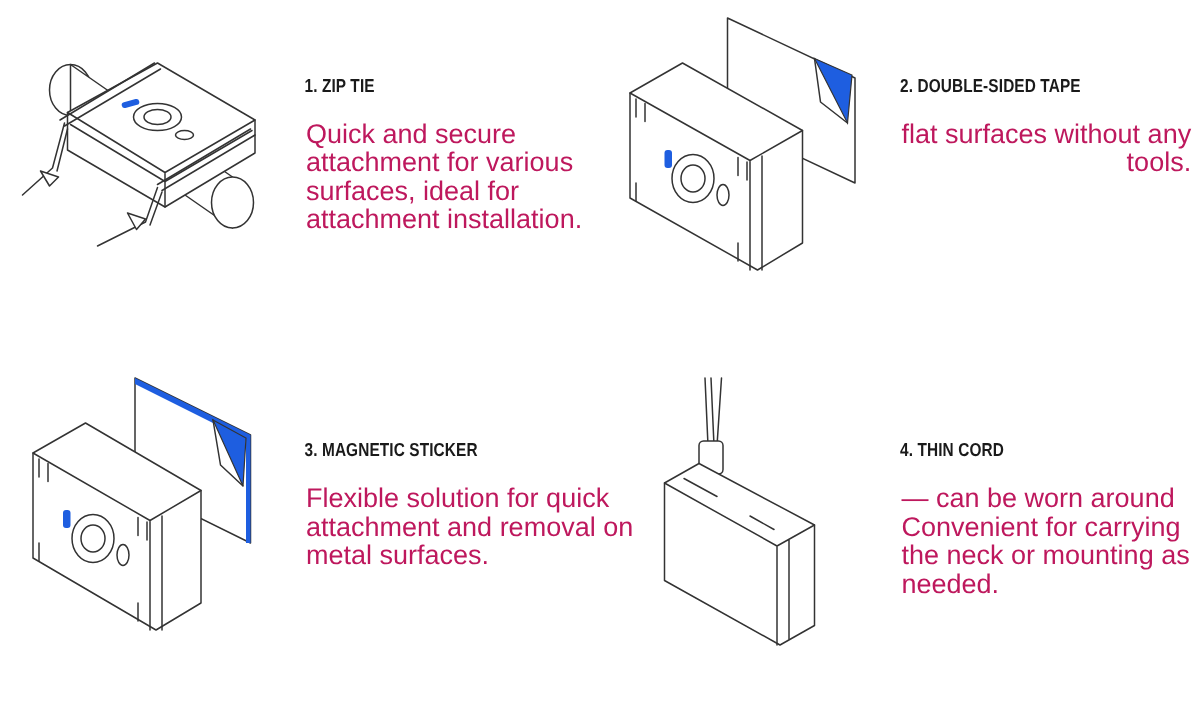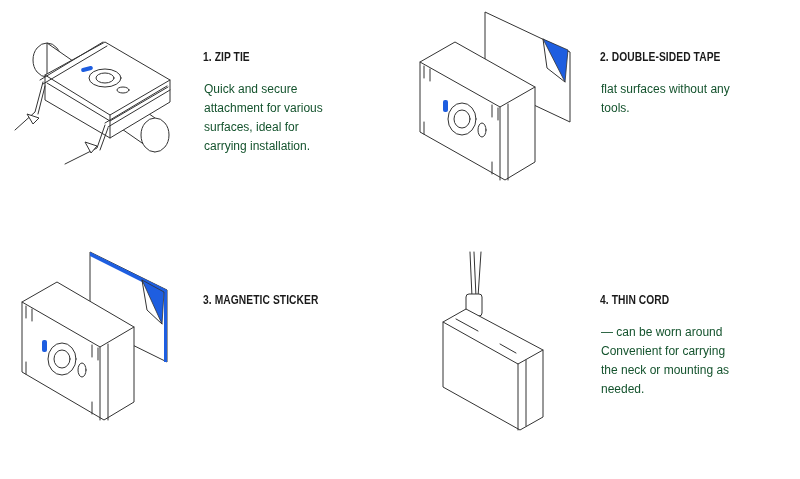--- a/index.html
+++ b/index.html
@@ -3,21 +3,21 @@
 <meta charset="utf-8">
 <style>
   html, body { margin:0; padding:0; background:#ffffff; }
   body { width:800px; height:479px; position:relative; overflow:hidden;
          font-family:"Liberation Sans", sans-serif; color:#222222; }
   .card { position:absolute; }
   .illus { position:absolute; }
   .title { position:absolute; font-family:"Liberation Sans", sans-serif; font-weight:700;
            font-size:12.5px; letter-spacing:0.1px; color:#1a1a1a; transform:scaleX(0.82);
            transform-origin:left top; white-space:nowrap; }
-  .desc { position:absolute; font-size:12px; line-height:19px; color:#14532d; }
+  .desc { position:absolute; font-size:18px; line-height:19px; color:#be185d; }
   .desc span { display:block; white-space:nowrap; }
   svg { overflow:visible; }
   svg .ln { fill:none; stroke:#333; stroke-width:1; stroke-linejoin:round; stroke-linecap:round; }
   svg .fw { fill:#fff; stroke:#333; stroke-width:1; stroke-linejoin:round; }
 </style>
 </head>
 <body>
 
 <div class="card" style="left:0;top:0;width:400px;height:240px;">
   <div class="illus" style="left:5px;top:20px;">
@@ -42,25 +42,25 @@
       <path class="ln" d="M100 105 L92 128 L60 144 M103 108 L95 130"></path>
       <path class="fw" d="M22 94 L34 98 L28 104 Z"></path>
       <path class="fw" d="M80 122 L92 126 L86 133 Z"></path>
     </svg>
   </div>
   <div class="title" style="left:203px;top:50px;">1. ZIP TIE</div>
   <div class="desc" style="left:204px;top:80px;">
     <span>Quick and secure</span>
     <span>attachment for various</span>
     <span>surfaces, ideal for</span>
-    <span>carrying installation.</span>
+    <span>attachment installation.</span>
   </div>
 </div>
 
-<div class="card" style="left:400px;top:0;width:400px;height:240px;">
+<div class="card" style="left:400px;top:0;width:400px;height:240px;text-align:right;">
   <div class="illus" style="left:10px;top:12px;">
     <svg width="170" height="175" viewBox="0 0 170 175">
 
       <path class="fw" d="M75 0 L160 40 L160 110 L75 70 Z"></path>
       <path d="M133 27 L158 38 L155 70 Z" fill="#1e5ee0" stroke="#333" stroke-width="0.8"></path>
       <path class="ln" d="M133 27 L137 56 L155 70"></path>
 
       <path class="fw" d="M10 50 L45 30 L125 75 L125 150 L95 168 L10 120 Z"></path>
       <path class="ln" d="M10 50 L90 95 L125 75 M90 95 L90 168"></path>
       <path class="ln" d="M98 92 L98 168"></path>
@@ -89,20 +89,25 @@
       <path class="ln" d="M10 50 L88 95 L122 75 M88 95 L88 168"></path>
       <path class="ln" d="M96 92 L96 168"></path>
       <ellipse class="ln" cx="50" cy="107" rx="14" ry="16"></ellipse>
       <ellipse class="ln" cx="50" cy="107" rx="8" ry="9"></ellipse>
       <ellipse class="ln" cx="70" cy="118" rx="4" ry="7"></ellipse>
       <rect x="30" y="88" width="5" height="12" rx="2" fill="#1e5ee0"></rect>
       <path class="ln" d="M14 54 L14 66 M20 57 L20 69 M80 93 L80 105 M86 96 L86 108 M14 110 L14 122 M80 150 L80 162"></path>
     </svg>
   </div>
   <div class="title" style="left:203px;top:53px;">3. MAGNETIC STICKER</div>
+  <div class="desc" style="left:204px;top:83px;">
+    <span>Flexible solution for quick</span>
+    <span>attachment and removal on</span>
+    <span>metal surfaces.</span>
+  </div>
 </div>
 
 <div class="card" style="left:400px;top:240px;width:400px;height:239px;">
   <div class="illus" style="left:38px;top:12px;">
     <svg width="125" height="180" viewBox="0 0 125 180">
       <path class="ln" d="M32 0 L34 45 M36 0 L38 45 M43 0 L40 45"></path>
       <rect class="fw" x="28" y="42" width="16" height="22" rx="3"></rect>
       <path class="ln" d="M32 64 L34 95 M40 64 L36 95"></path>
       <path class="fw" d="M5 70 L28 57 L105 98 L105 165 L82 178 L5 135 Z"></path>
       <path class="ln" d="M5 70 L80 112 L105 98 M80 112 L80 178 M88 108 L88 174"></path>

